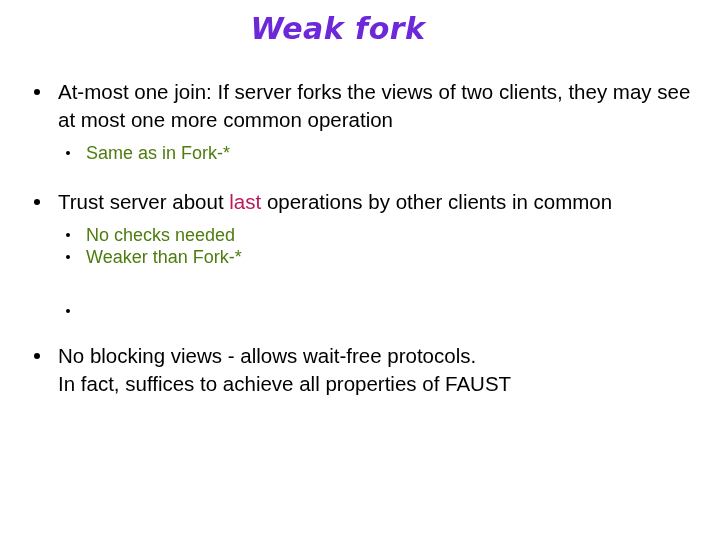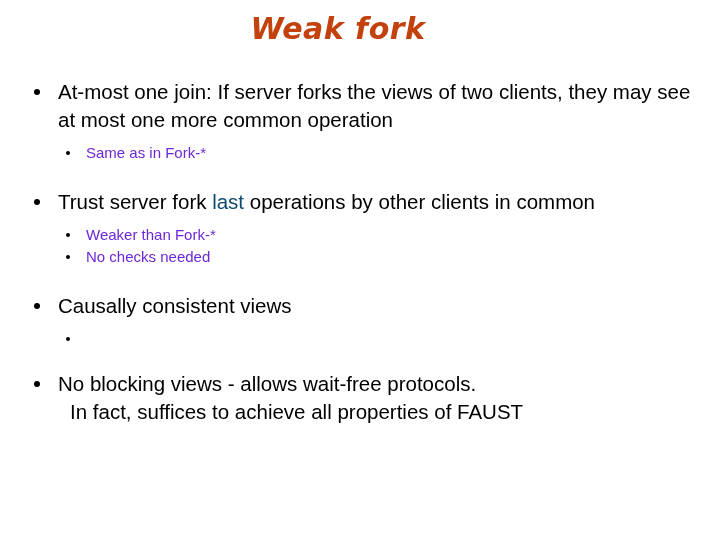--- a/index.html
+++ b/index.html
@@ -29,21 +29,21 @@
     position: absolute;
     left: 0;
     top: 10px;
     width: 676px;
     text-align: center;
     font-family: "DejaVu Sans", sans-serif;
     font-size: 30px;
     font-weight: bold;
     font-style: italic;
     letter-spacing: 0.5px;
-    color: #c2410c;
+    color: #6d28d9;
     line-height: 38px;
     white-space: nowrap;
   }
 
   
   .body-area {
     position: absolute;
     left: 0;
     top: 78px;
     width: 720px;
@@ -69,47 +69,46 @@
     width: 6px;
     height: 6px;
     border-radius: 50%;
     background: #000000;
   }
   .lvl1 .txt {
     display: block;
   }
   .lvl1 .txt .line2 {
     display: block;
-    margin-left: 12px;
   }
 
   
   .lvl2 {
     position: relative;
     padding-left: 86px;
     padding-right: 0;
-    font-size: 15px;
+    font-size: 18px;
     line-height: 22px;
-    color: #6d28d9;
+    color: #4d7c0f;
   }
   .lvl2 .dot {
     position: absolute;
     left: 66px;
     top: 9px;
     width: 4px;
     height: 4px;
     border-radius: 50%;
     background: #000000;
   }
 
   .spacer-lg { height: 24px; }
   .spacer-md { height: 18px; }
   .spacer-sm { height: 8px; }
 
-  .hl-red { color: #0c4a6e; }
+  .hl-red { color: #be185d; }
 </style>
 </head>
 <body>
 
 <div class="slide">
 
   <div class="slide-title">Weak fork</div>
 
   <div class="body-area">
 
@@ -123,40 +122,36 @@
         <span class="dot"></span>
         <span>Same as in Fork-*</span>
       </div>
     </div>
 
     <div class="spacer-lg"></div>
 
     <div class="bullet-block">
       <div class="lvl1">
         <span class="dot"></span>
-        <span class="txt"><span>Trust server fork </span><span class="hl-red">last</span><span> operations by other clients in common</span></span>
+        <span class="txt"><span>Trust server about </span><span class="hl-red">last</span><span> operations by other clients in common</span></span>
       </div>
       <div class="spacer-sm"></div>
       <div class="lvl2">
         <span class="dot"></span>
-        <span>Weaker than Fork-*</span>
+        <span>No checks needed</span>
       </div>
       <div class="lvl2">
         <span class="dot"></span>
-        <span>No checks needed</span>
+        <span>Weaker than Fork-*</span>
       </div>
     </div>
 
     <div class="spacer-lg"></div>
 
     <div class="bullet-block">
-      <div class="lvl1">
-        <span class="dot"></span>
-        <span class="txt">Causally consistent views</span>
-      </div>
       <div class="spacer-sm"></div>
       <div class="lvl2">
         <span class="dot"></span>
       </div>
     </div>
 
     <div class="spacer-lg"></div>
     <div class="spacer-md"></div>
 
     <div class="bullet-block">

